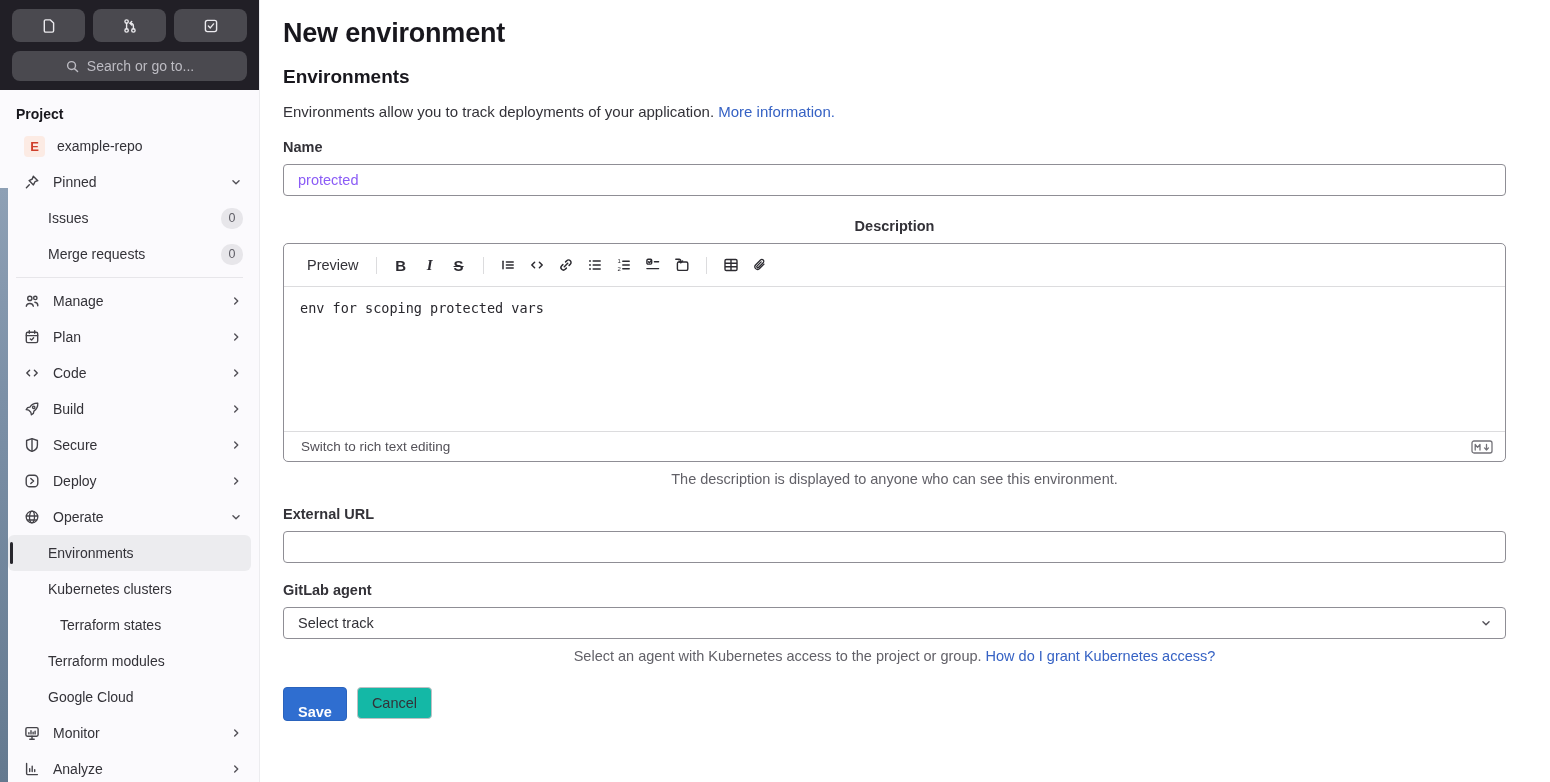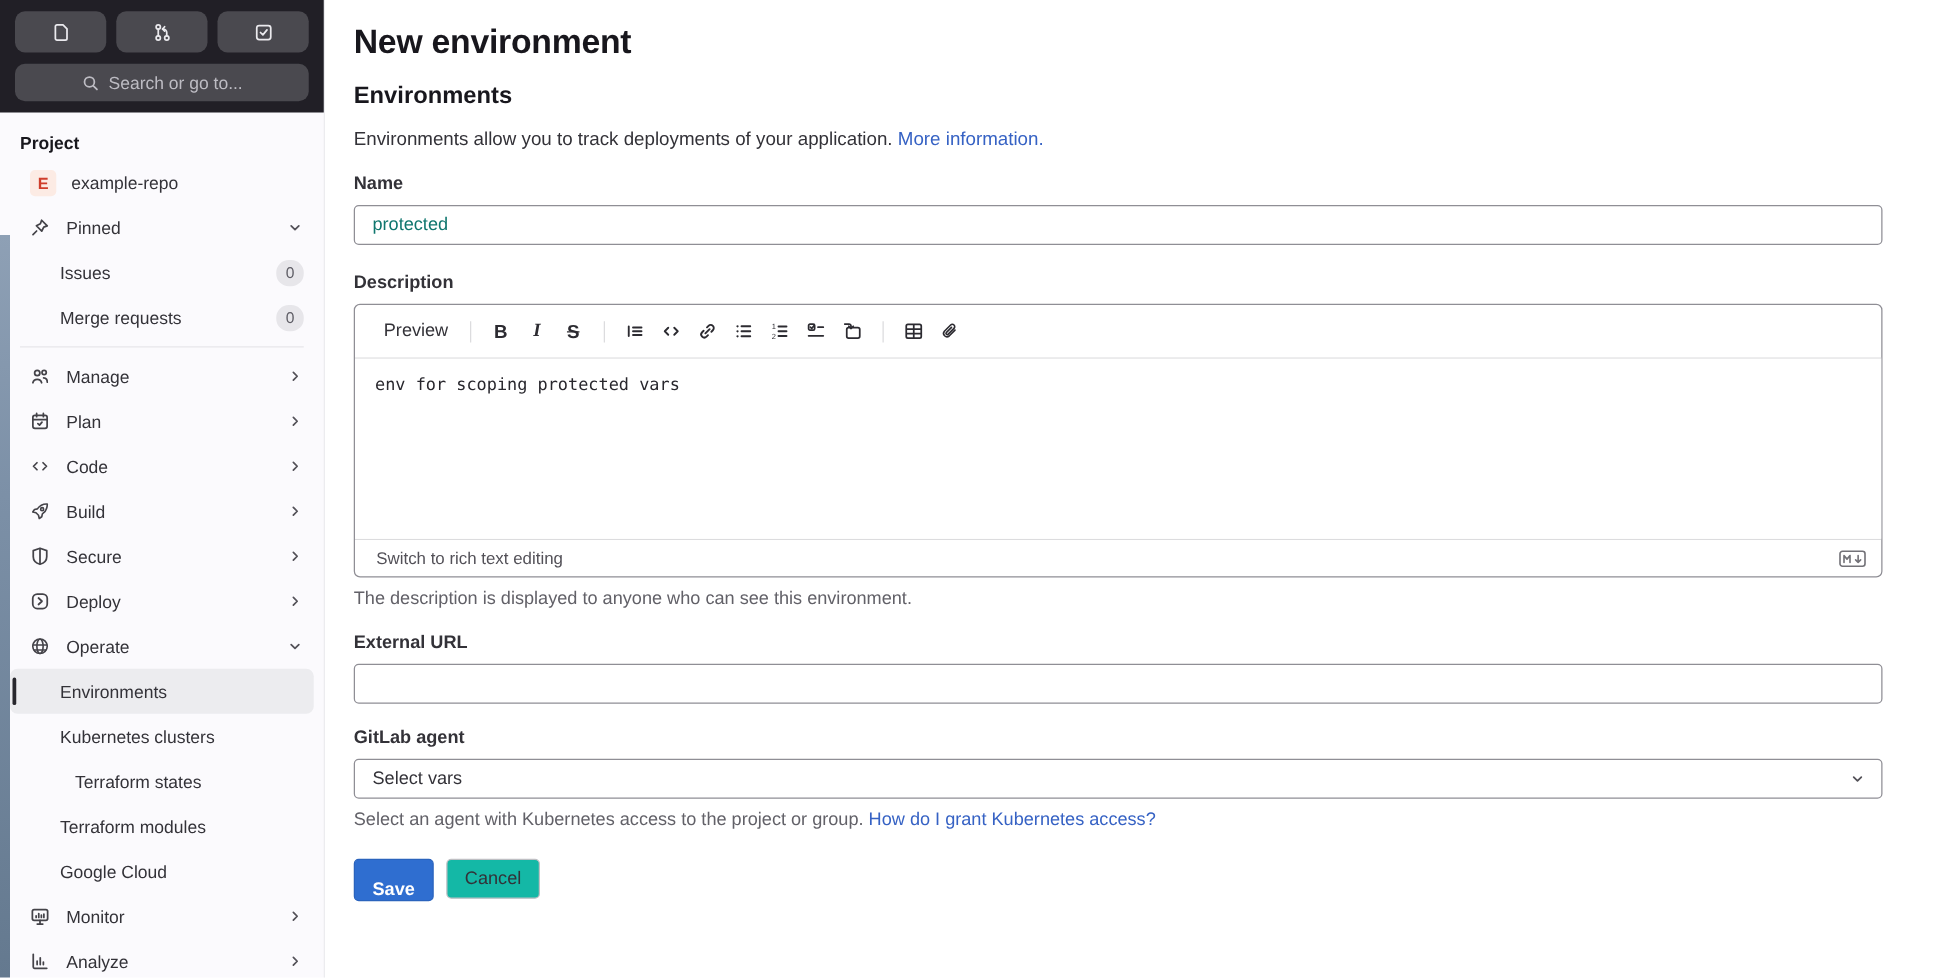--- a/index.html
+++ b/index.html
@@ -39,41 +39,41 @@
 
   
   .main { position:absolute; left:260px; top:0; width:1290px; height:782px;
     background:#fff; padding:18px 44px 0 23px; }
   h1.page-title { font-size:27px; font-weight:700; color:#18171d; letter-spacing:-.2px; }
   h2.section-title { font-size:19px; font-weight:700; color:#18171d; margin-top:17px; }
   .intro { font-size:15px; margin-top:15px; color:#333238; }
   a.blue-link { color:#3662c4; text-decoration:none; cursor:pointer; }
   .field-label { font-size:14.5px; font-weight:700; margin-top:19px; }
   .text-input { display:block; width:100%; height:32px; margin-top:9px; border:1px solid #8f8e95;
-    border-radius:4px; padding:0 14px; font-size:14.5px; color:#0f766e; background:#fff;
+    border-radius:4px; padding:0 14px; font-size:14.5px; color:#8b5cf6; background:#fff;
     font-family:"Liberation Sans", sans-serif; outline:none; }
 
   .desc-box { margin-top:9px; border:1px solid #8f8e95; border-radius:5px; background:#fff; }
   .md-toolbar { height:43px; border-bottom:1px solid #dcdcde; display:flex; align-items:center;
     padding:0 10px 0 17px; gap:3px; }
   .preview-btn { font-size:14.5px; color:#333238; background:none; border:none; cursor:pointer;
     padding:4px 6px; font-family:"Liberation Sans", sans-serif; }
   .tb-sep { width:1px; height:17px; background:#dcdcde; margin:0 8px; }
   .icon-btn { width:26px; height:26px; border:none; background:none; border-radius:4px;
     display:flex; align-items:center; justify-content:center; color:#2c2b31; cursor:pointer; }
   .icon-btn b { font-size:15px; font-weight:800; }
   .icon-btn i { font-size:15px; font-weight:700; font-family:"Liberation Serif", serif; }
   .icon-btn s { font-size:15px; font-weight:700; }
   .md-textarea { display:block; width:100%; height:144px; border:none; resize:none; outline:none;
     padding:13px 16px; font-family:"DejaVu Sans Mono", monospace; font-size:13.5px; color:#28272d; }
   .md-footer { height:30px; border-top:1px solid #dcdcde; display:flex; align-items:center;
     justify-content:space-between; padding:0 12px 0 17px; border-radius:0 0 5px 5px; }
   .rich-link { font-size:13.5px; color:#535158; text-decoration:none; cursor:pointer; }
   .md-badge { color:#737278; display:flex; cursor:pointer; }
-  .help-text { font-size:14.5px; color:#626168; margin-top:9px; }
+  .help-text { font-size:14.5px; color:#626168; margin-top:9px;text-align:center; }
 
   .select-box { margin-top:9px; height:32px; border:1px solid #8f8e95; border-radius:4px;
     display:flex; align-items:center; justify-content:space-between; padding:0 12px 0 14px;
     font-size:14.5px; color:#333238; cursor:pointer; background:#fff; }
   .select-box .chev { color:#535158; display:flex; }
 
   .actions { margin-top:23px; display:flex; gap:10px; }
   .btn-primary { background:#2f6ed0; color:#fff; border:1px solid #2a63bd; border-radius:4px;
     height:32px; padding:16px 14px; font-size:14.5px; font-weight:600; cursor:pointer;
     font-family:"Liberation Sans", sans-serif; }
@@ -323,21 +323,21 @@
   <h1 class="page-title">New environment</h1>
   <h2 class="section-title">Environments</h2>
   <p class="intro">
     <span>Environments allow you to track deployments of your application.</span>
     <a class="blue-link">More information.</a>
   </p>
 
   <div class="field-label">Name</div>
   <input class="text-input" type="text" value="protected" style="">
 
-  <div class="field-label" style="margin-top:22px;">Description</div>
+  <div class="field-label" style="margin-top:22px;text-align:center;">Description</div>
   <div class="desc-box">
     <div class="md-toolbar">
       <button class="preview-btn">Preview</button>
       <span class="tb-sep"></span>
       <button class="icon-btn">
           <b>B</b>
         </button>
       <button class="icon-btn">
           <i>I</i>
         </button>
@@ -435,21 +435,21 @@
       </span>
     </div>
   </div>
   <div class="help-text">The description is displayed to anyone who can see this environment.</div>
 
   <div class="field-label">External URL</div>
   <input class="text-input" type="text" value="" style="">
 
   <div class="field-label">GitLab agent</div>
   <div class="select-box">
-    <span>Select vars</span>
+    <span>Select track</span>
     <span class="chev">
       <svg width="14" height="14" viewBox="0 0 16 16" fill="none" stroke="currentColor" stroke-width="1.6" stroke-linecap="round" stroke-linejoin="round">
           <path d="M4.5 6.5 8 10l3.5-3.5"></path>
         </svg>
     </span>
   </div>
   <div class="help-text">
     <span>Select an agent with Kubernetes access to the project or group.</span>
     <a class="blue-link">How do I grant Kubernetes access?</a>
   </div>

